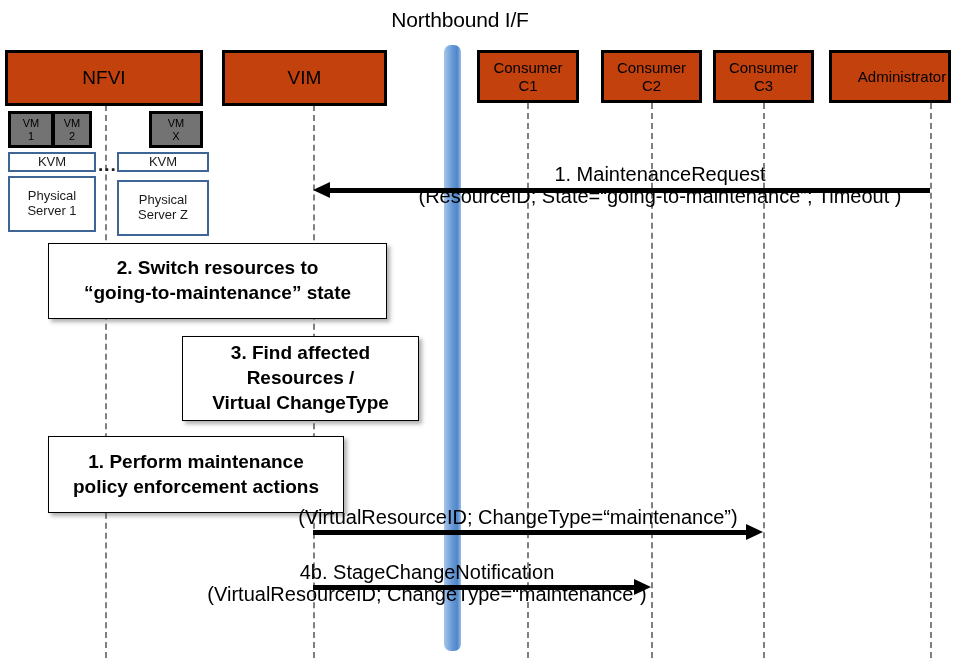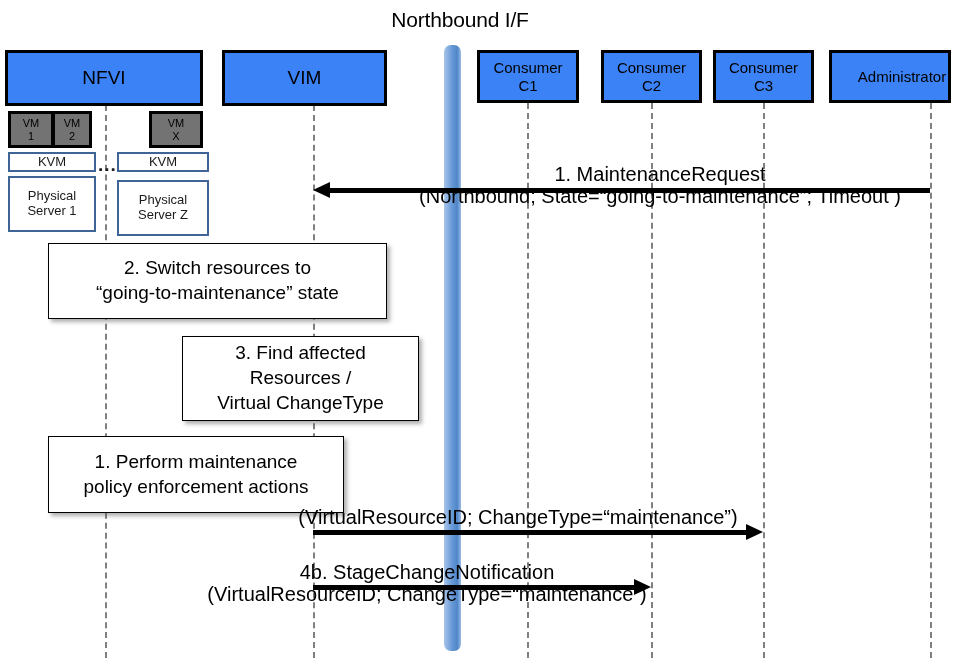--- a/index.html
+++ b/index.html
@@ -31,21 +31,21 @@
     font-size: 21px;
     letter-spacing: -0.2px;
     white-space: nowrap;
   }
 
   
   .actor-box {
     position: absolute;
     box-sizing: border-box;
     border: 3px solid #000000;
-    background: #3b82f6;
+    background: #c2410c;
     display: flex;
     align-items: center;
     justify-content: center;
     text-align: center;
     line-height: 1.18;
     font-size: 17px;
     z-index: 6;
   }
   .actor-box.wide { font-size: 19px; }
   .actor-box.small { font-size: 15px; }
@@ -113,20 +113,21 @@
     background: #ffffff;
     display: flex;
     align-items: center;
     justify-content: center;
     text-align: center;
     font-size: 19px;
     line-height: 1.3;
     padding: 2px 6px;
     box-shadow: 3px 3px 4px rgba(80,80,80,0.45);
     z-index: 8;
+    font-weight: bold;
   }
 
   
   .msg-line {
     position: absolute;
     height: 0;
     border-top: 5px solid #000000;
     z-index: 4;
   }
   .arrow-head {
@@ -245,21 +246,21 @@
     <div>
       <span>Physical</span><br>
       <span>Server Z</span>
     </div>
   </div>
 
   <div class="msg-line" style="left:330px; top:188px; width:600px;"></div>
   <div class="arrow-head left" style="left:313px; top:182px;"></div>
   <div class="msg-label" style="left:390px; top:163px; width:540px;">
     <span class="l1">1.   MaintenanceRequest</span>
-    <span class="l2">(Northbound; State=“going-to-maintenance”; Timeout )</span>
+    <span class="l2">(ResourceID; State=“going-to-maintenance”; Timeout )</span>
   </div>
 
   <div class="note-box" style="left:48px; top:243px; width:339px; height:76px;">
     <div>
       <span>2. Switch resources to</span><br>
       <span>“going-to-maintenance” state</span>
     </div>
   </div>
 
   <div class="note-box" style="left:182px; top:336px; width:237px; height:85px;">

